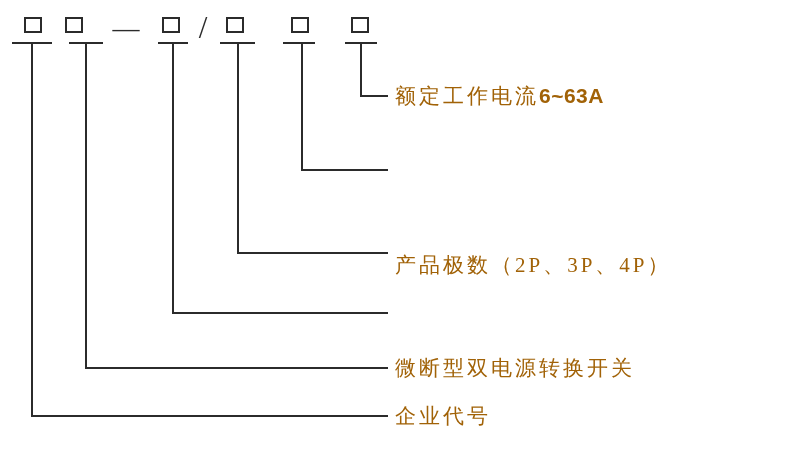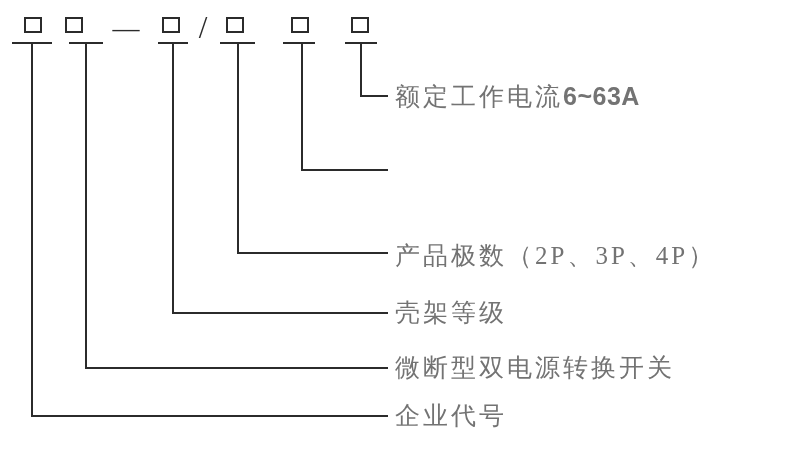--- a/index.html
+++ b/index.html
@@ -58,22 +58,22 @@
     left: 192px;
     top: 9px;
     width: 22px;
     height: 38px;
     font-size: 31px;
   }
   .label {
     position: absolute;
     left: 395px;
     line-height: 26px;
-    font-size: 25px;
-    color: #737373;
+    font-size: 21px;
+    color: #a16207;
     letter-spacing: 3px;
     white-space: nowrap;
   }
   .label .val {
     font-family: "Liberation Sans", "DejaVu Sans", sans-serif;
     font-weight: 700;
     letter-spacing: 0.5px;
   }
 </style>
 </head>
@@ -108,21 +108,20 @@
   <div class="hline" style="left:360px;top:95px;width:28px"></div>
   <div class="hline" style="left:301px;top:169px;width:87px"></div>
   <div class="hline" style="left:237px;top:252px;width:151px"></div>
   <div class="hline" style="left:172px;top:312px;width:216px"></div>
   <div class="hline" style="left:85px;top:367px;width:303px"></div>
   <div class="hline" style="left:31px;top:415px;width:357px"></div>
 
   <div class="label" style="top:83px"><span>额定工作电流</span><span class="val">6~63A</span></div>
 
 
-  <div class="label" style="top:243px"><span>产品极数（2P、3P、4P）</span></div>
+  <div class="label" style="top:252px"><span>产品极数（2P、3P、4P）</span></div>
 
-  <div class="label" style="top:300px"><span>壳架等级</span></div>
 
   <div class="label" style="top:355px"><span>微断型双电源转换开关</span></div>
 
   <div class="label" style="top:403px"><span>企业代号</span></div>
 
 </div>
 
 </body></html>

